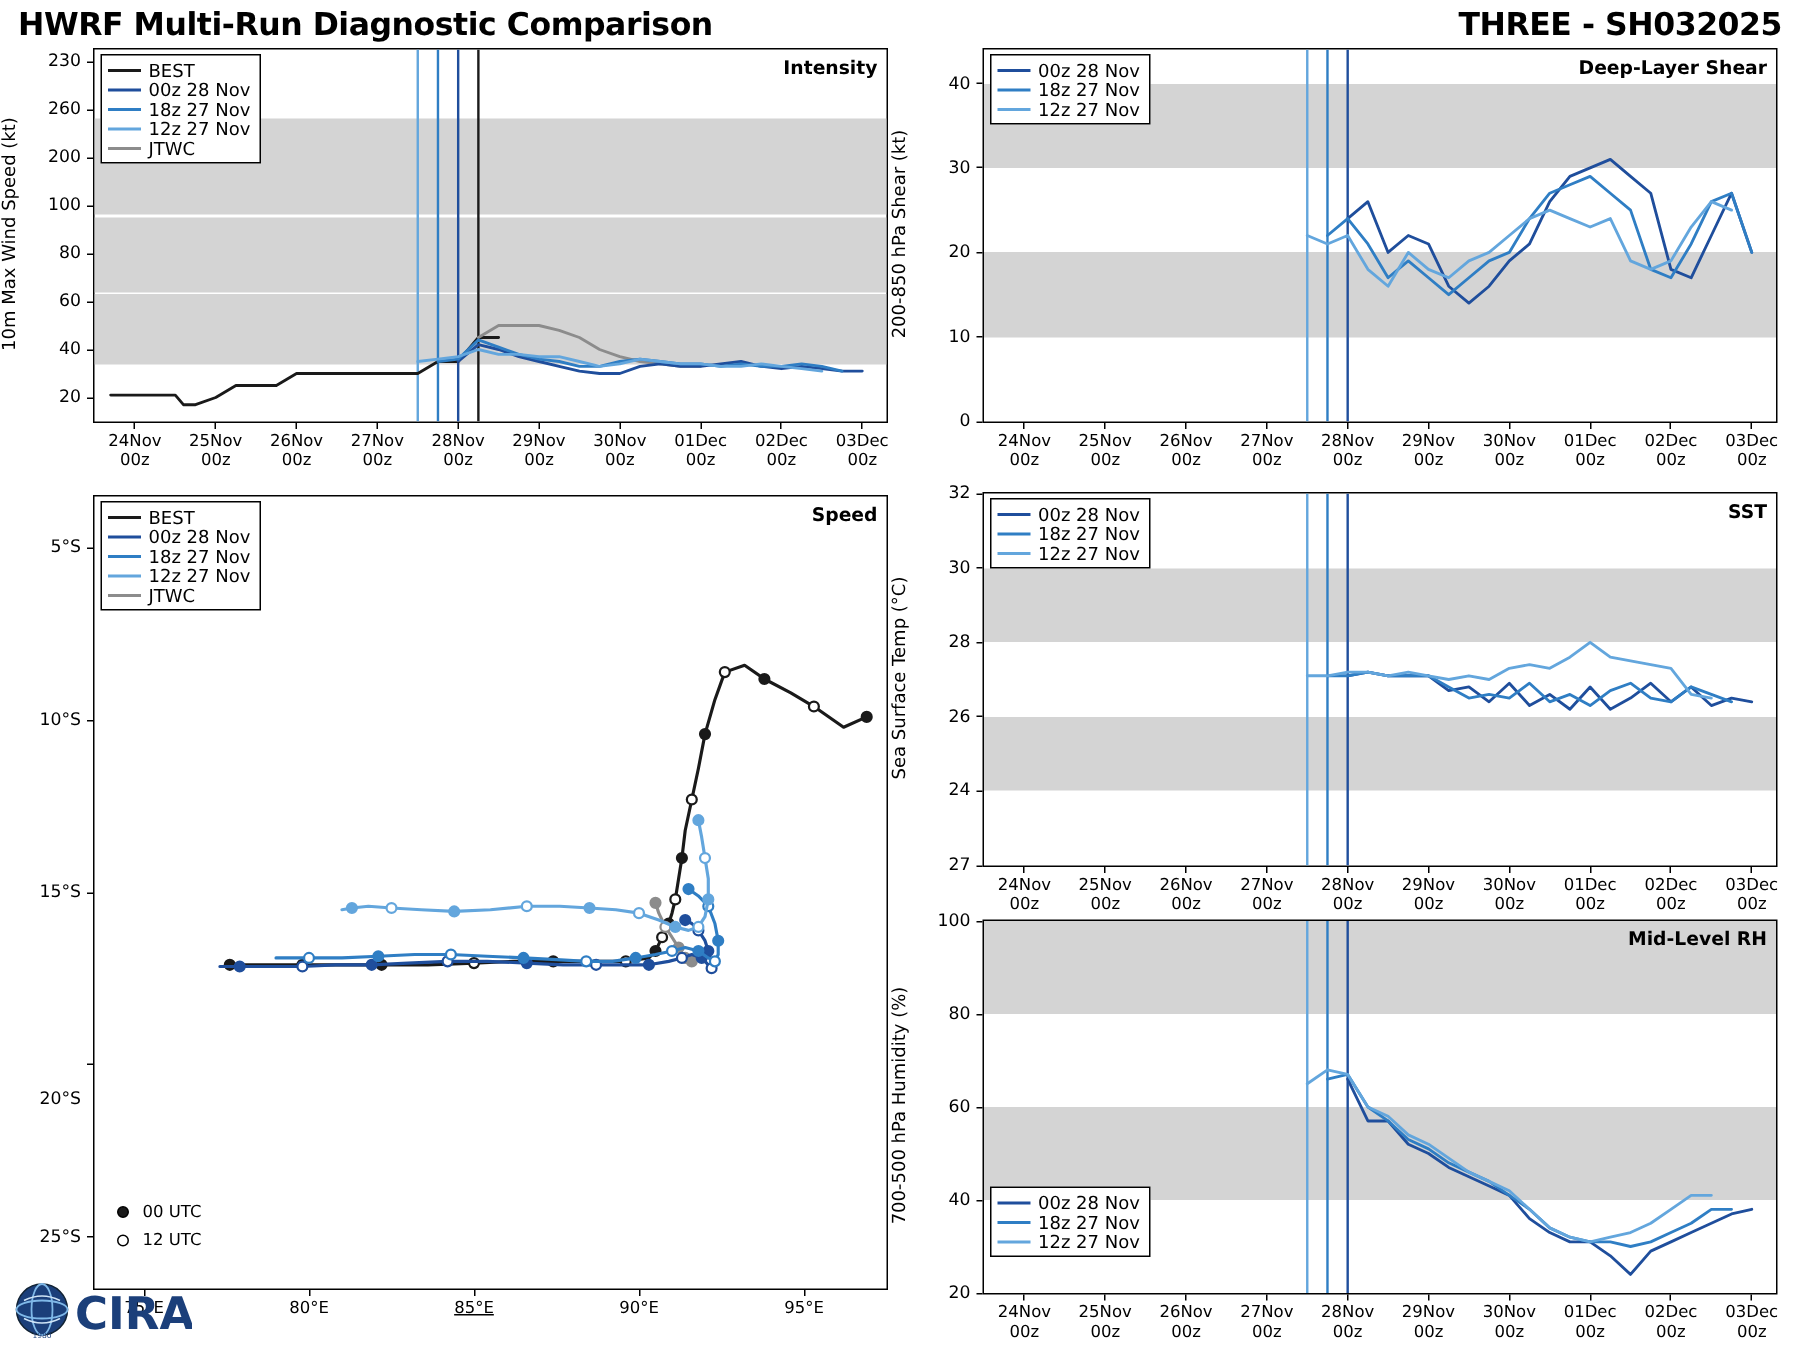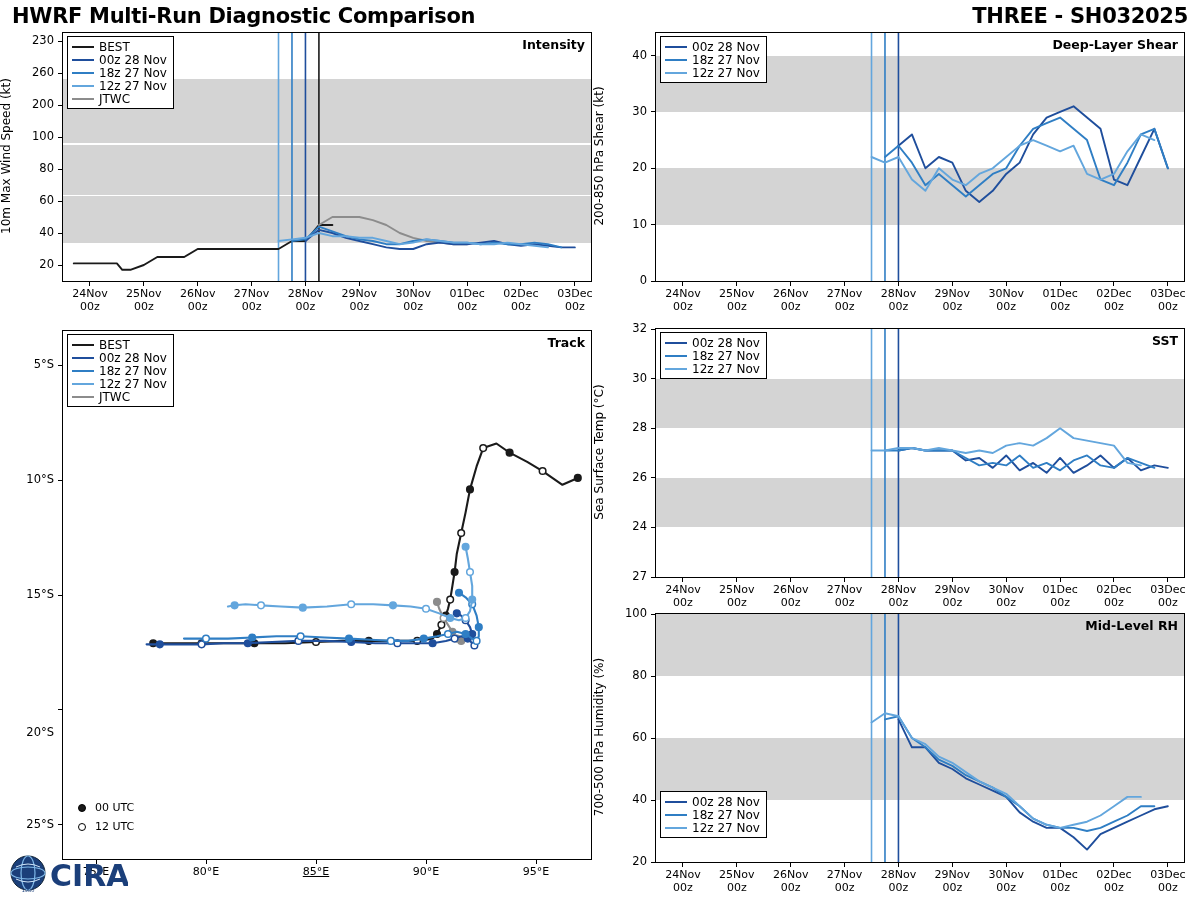--- a/index.html
+++ b/index.html
@@ -427,21 +427,21 @@
           <circle cx="409.20" cy="268.59" r="3.3" fill="#63a6dd" stroke="#63a6dd" stroke-width="1.5"></circle>
           <circle cx="402.60" cy="286.96" r="3.3" fill="#ffffff" stroke="#63a6dd" stroke-width="1.5"></circle>
           <circle cx="387.20" cy="286.96" r="3.3" fill="#63a6dd" stroke="#63a6dd" stroke-width="1.5"></circle>
           <circle cx="363.00" cy="277.77" r="3.3" fill="#ffffff" stroke="#63a6dd" stroke-width="1.5"></circle>
           <circle cx="330.00" cy="274.33" r="3.3" fill="#63a6dd" stroke="#63a6dd" stroke-width="1.5"></circle>
           <circle cx="288.20" cy="273.18" r="3.3" fill="#ffffff" stroke="#63a6dd" stroke-width="1.5"></circle>
           <circle cx="239.80" cy="276.63" r="3.3" fill="#63a6dd" stroke="#63a6dd" stroke-width="1.5"></circle>
           <circle cx="198.00" cy="274.33" r="3.3" fill="#ffffff" stroke="#63a6dd" stroke-width="1.5"></circle>
           <circle cx="171.60" cy="274.33" r="3.3" fill="#63a6dd" stroke="#63a6dd" stroke-width="1.5"></circle>
         </svg>
-        <div class="panel-label">Track</div>
+        <div class="panel-label">Speed</div>
       </div>
       <div class="tickmark" style="left: 58px; top: 364.935px; width: 4px; height: 1px;"></div>
       <div class="ytick" style="left: 12px; top: 357.435px; width: 42px;">5°S</div>
       <div class="tickmark" style="left: 58px; top: 479.717px; width: 4px; height: 1px;"></div>
       <div class="ytick" style="left: 12px; top: 472.217px; width: 42px;">10°S</div>
       <div class="tickmark" style="left: 58px; top: 594.5px; width: 4px; height: 1px;"></div>
       <div class="ytick" style="left: 12px; top: 587px; width: 42px;">15°S</div>
       <div class="tickmark" style="left: 58px; top: 709.283px; width: 4px; height: 1px;"></div>
       <div class="ytick" style="left: 12px; top: 725px; width: 42px;">20°S</div>
       <div class="tickmark" style="left: 58px; top: 824.065px; width: 4px; height: 1px;"></div>

